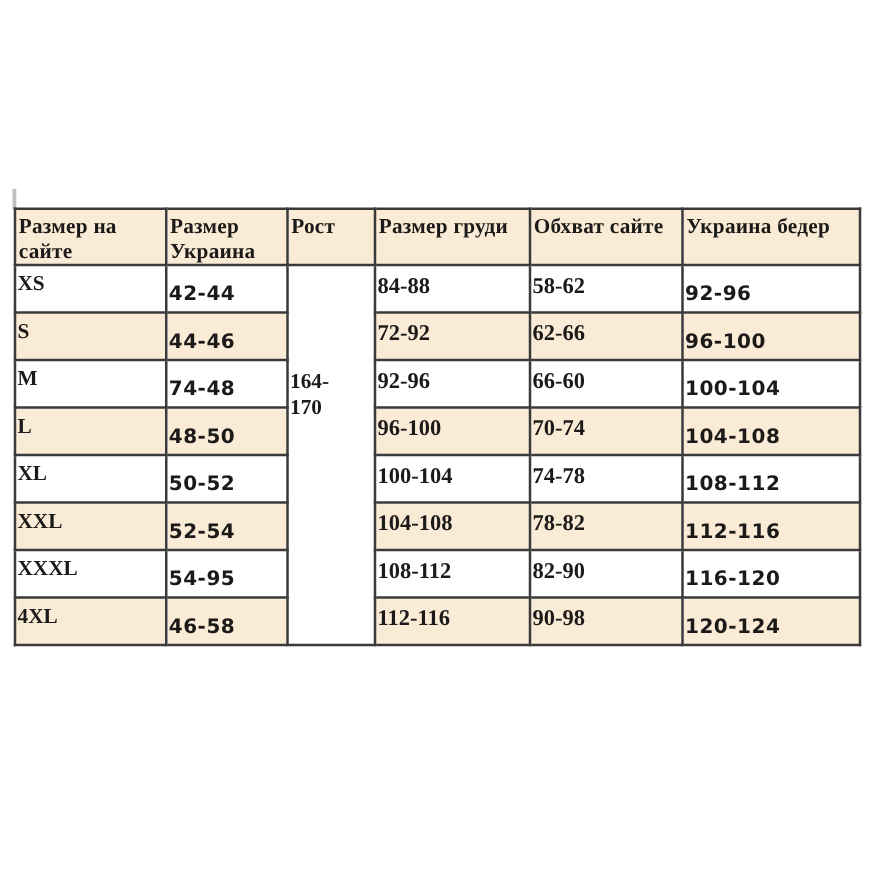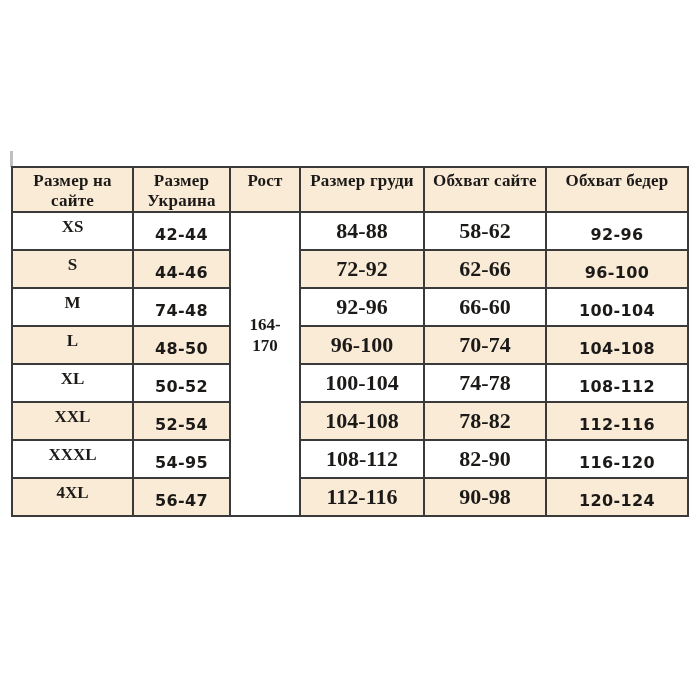--- a/index.html
+++ b/index.html
@@ -22,21 +22,21 @@
     background:#ababab;opacity:.75;
   }
   table.size-table{
     position:absolute;left:11px;top:166px;
     border-collapse:collapse;
     table-layout:fixed;
     width:676px;
   }
   table.size-table th, table.size-table td{
     border:2px solid var(--border);
-    text-align:center;
+    text-align:left;
     font-weight:bold;
     overflow:hidden;
   }
   thead tr{height:39px;}
   tbody tr{height:38px;}
   thead th{
     background:var(--cream);
     font-size:17px;
     line-height:1.18;
     vertical-align:top;
@@ -46,39 +46,39 @@
   
   tbody tr:nth-child(even) td{background:var(--cream);}
   tbody tr:nth-child(odd) td{background:var(--white);}
   td.c-serif{
     font-size:17px;
     vertical-align:top;
     padding-top:4px;
     font-family:Liberation Serif, serif;
   }
   td.c-val-serif{
-    font-size:22px;
+    font-size:18px;
     vertical-align:top;
     padding-top:5px;
   }
   td.c-sans{
     font-family:"DejaVu Sans","Liberation Sans",sans-serif;
     font-size:16px;
     letter-spacing:.4px;
     vertical-align:middle;
     padding-top:7px;
   }
   td.height-cell{
     background:var(--white) !important;
     vertical-align:top;
     font-size:17px;
     line-height:1.25;
   }
   td.height-cell .height-value{
-    padding-top:100px;
+    padding-top:80px;
   }
 </style>
 </head>
 <body>
 
 <div class="artifact"></div>
 
 <table class="size-table">
   <colgroup>
     <col style="width:121px">
@@ -88,21 +88,21 @@
       <col style="width:122px">
       <col style="width:142px">
   </colgroup>
   <thead>
     <tr>
       <th>Размер на сайте</th>
       <th>Размер Украина</th>
       <th>Рост</th>
       <th>Размер груди</th>
       <th>Обхват сайте</th>
-      <th>Обхват бедер</th>
+      <th>Украина бедер</th>
     </tr>
   </thead>
   <tbody>
     <tr>
       <td class="c-serif">XS</td>
       <td class="c-sans">42-44</td>
       <td class="height-cell" rowspan="8">
         <div class="height-value"><span>164-</span><br><span>170</span></div>
       </td>
       <td class="c-val-serif">84-88</td>
@@ -146,19 +146,19 @@
     </tr>
     <tr>
       <td class="c-serif">XXXL</td>
       <td class="c-sans">54-95</td>
       <td class="c-val-serif">108-112</td>
       <td class="c-val-serif">82-90</td>
       <td class="c-sans">116-120</td>
     </tr>
     <tr>
       <td class="c-serif">4XL</td>
-      <td class="c-sans">56-47</td>
+      <td class="c-sans">46-58</td>
       <td class="c-val-serif">112-116</td>
       <td class="c-val-serif">90-98</td>
       <td class="c-sans">120-124</td>
     </tr>
   </tbody>
 </table>
 
 </body></html>

